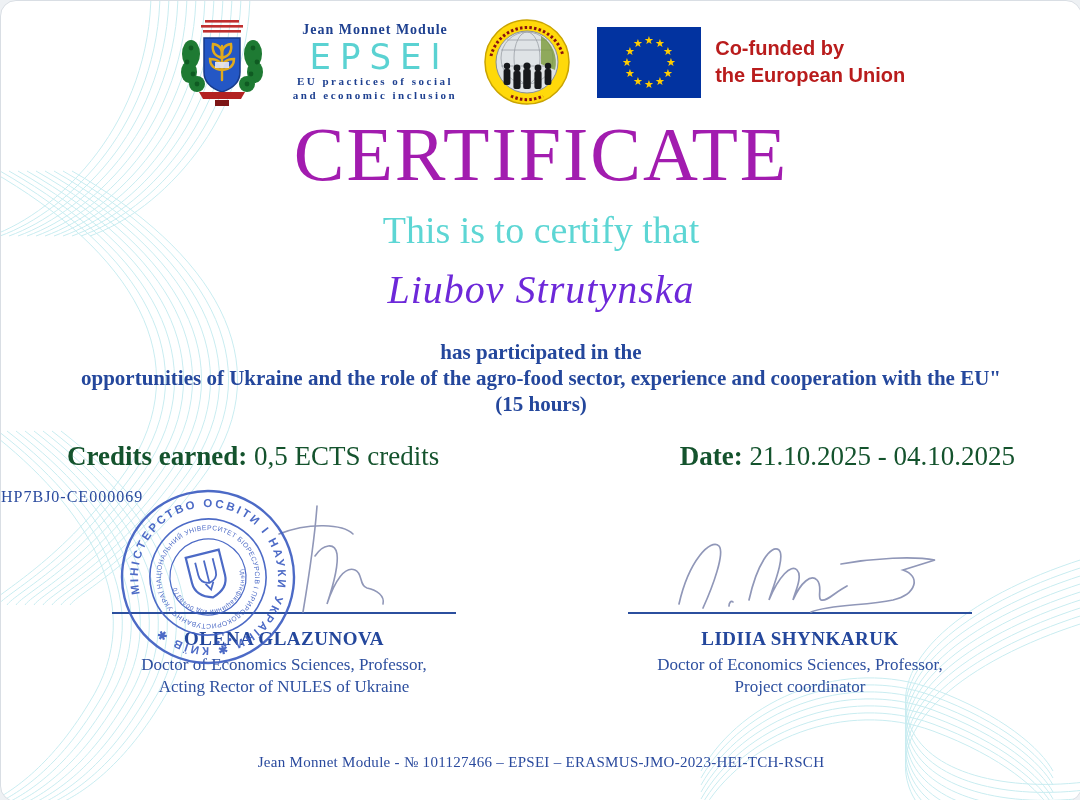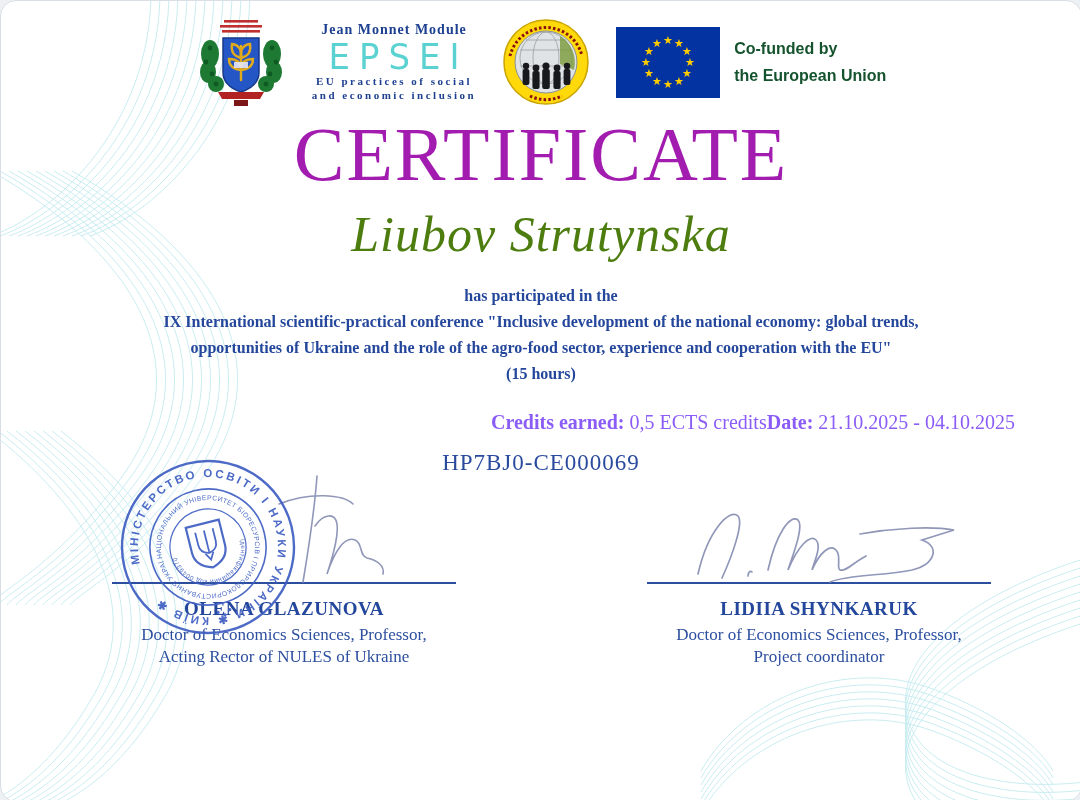--- a/index.html
+++ b/index.html
@@ -11,38 +11,38 @@
   .waves{position:absolute; left:0; top:0; z-index:0; pointer-events:none;}
   .content{position:relative; z-index:1;}
 
   
   .header{display:flex; justify-content:center; align-items:center; gap:26px; padding-top:12px; height:98px;}
   .epsei-block{text-align:center; font-family:"Liberation Serif", serif;}
   .jmm{font-size:14px; font-weight:bold; color:#1e4090; letter-spacing:1px;}
   .epsei{font-size:34px; color:#5ad2d2; letter-spacing:9px; font-weight:normal; line-height:36px; margin-left:9px; font-family:"DejaVu Sans", sans-serif; transform:scaleY(1.05);}
   .epsei-sub{font-size:11px; font-weight:bold; color:#1e4090; letter-spacing:2.5px; line-height:14px; font-family:"Liberation Serif", serif;}
   .eu-block{display:flex; align-items:center; gap:14px;}
-  .eu-text{font-family:"Liberation Sans", sans-serif; font-weight:bold; font-size:16px; line-height:27px; color:#14532d; text-align:left;}
+  .eu-text{font-family:"Liberation Sans", sans-serif; font-weight:bold; font-size:20px; line-height:27px; color:#b91c1c; text-align:left;}
 
   
   .title{text-align:center; font-size:76px; color:#a21caf; letter-spacing:2px; margin-top:2px; line-height:82px;}
   .subtitle{text-align:center; font-size:38px; color:#5dd6d4; margin-top:14px; line-height:42px;}
-  .recipient{text-align:center; font-size:50px; font-style:italic; color:#4d7c0f; margin-top:10px; line-height:58px; letter-spacing:1px;}
-  .body-text{text-align:center; font-weight:bold; font-size:16px; line-height:26px; color:#24479c; margin-top:20px;}
+  .recipient{text-align:center; font-size:40px; font-style:italic; color:#6d28d9; margin-top:10px; line-height:58px; letter-spacing:1px;}
+  .body-text{text-align:center; font-weight:bold; font-size:21px; line-height:26px; color:#24479c; margin-top:20px;}
   .hours{margin-top:0;}
 
-  .meta-row{display:flex; justify-content:flex-end; padding:0 66px; margin-top:24px; font-size:20px; color:#8b5cf6;}
+  .meta-row{display:flex; justify-content:space-between; padding:0 66px; margin-top:24px; font-size:27px; color:#14532d;}
   .meta-label{font-weight:bold;}
-  .cert-no{text-align:center; font-size:23px; letter-spacing:1px; margin-top:16px; color:#2a4a9e;}
+  .cert-no{font-size:16px; letter-spacing:1px; margin-top:16px; color:#2a4a9e;}
 
   
   .sig-area{position:relative; height:232px; margin-top:6px;}
   .sig-col{position:absolute; top:0; width:390px; text-align:center;}
   .sig-left{left:88px;}
-  .sig-right{right:67px;}
+  .sig-right{right:86px;}
   .sig-space{height:100px; position:relative;}
   .sig-line{border-bottom:2px solid #2b4f9e; width:88%; margin:0 auto;}
   .sig-name{font-weight:bold; font-size:19px; letter-spacing:.5px; margin-top:14px; color:#24479c;}
   .sig-title{font-size:17px; line-height:22px; color:#2d4f9f; margin-top:4px;}
   .stamp{position:absolute; left:28px; top:-26px; z-index:2; opacity:.93;}
   .scrawl{position:absolute; pointer-events:none;}
   .scrawl-left{left:168px; top:-12px;}
   .scrawl-right{left:40px; top:8px;}
 
   .footer{text-align:center; font-size:15px; color:#2a4a9e; margin-top:10px; letter-spacing:.3px;}
@@ -218,25 +218,25 @@
           </g>
         </svg>
         <div class="eu-text">
           <div>Co-funded by</div>
           <div>the European Union</div>
         </div>
       </div>
     </div>
 
     <div class="title">CERTIFICATE</div>
+    <div class="subtitle">This is to certify that</div>
     <div class="recipient">Liubov Strutynska</div>
 
     <div class="body-text">
       <div>has participated in the</div>
-      <div>IX International scientific-practical conference "Inclusive development of the national economy: global trends,</div>
       <div>opportunities of Ukraine and the role of the agro-food sector, experience and cooperation with the EU"</div>
       <div class="hours">(15 hours)</div>
     </div>
 
     <div class="meta-row">
       <div>
         <span class="meta-label">Credits earned:</span>
         <span>0,5 ECTS credits</span>
       </div>
       <div>
@@ -317,14 +317,15 @@
         </div>
         <div class="sig-line"></div>
         <div class="sig-name">LIDIIA SHYNKARUK</div>
         <div class="sig-title">
           <div>Doctor of Economics Sciences, Professor,</div>
           <div>Project coordinator</div>
         </div>
       </div>
     </div>
 
+    <div class="footer">Jean Monnet Module - № 101127466 – EPSEI – ERASMUS-JMO-2023-HEI-TCH-RSCH</div>
   </div>
 </div>
 
 </body></html>

